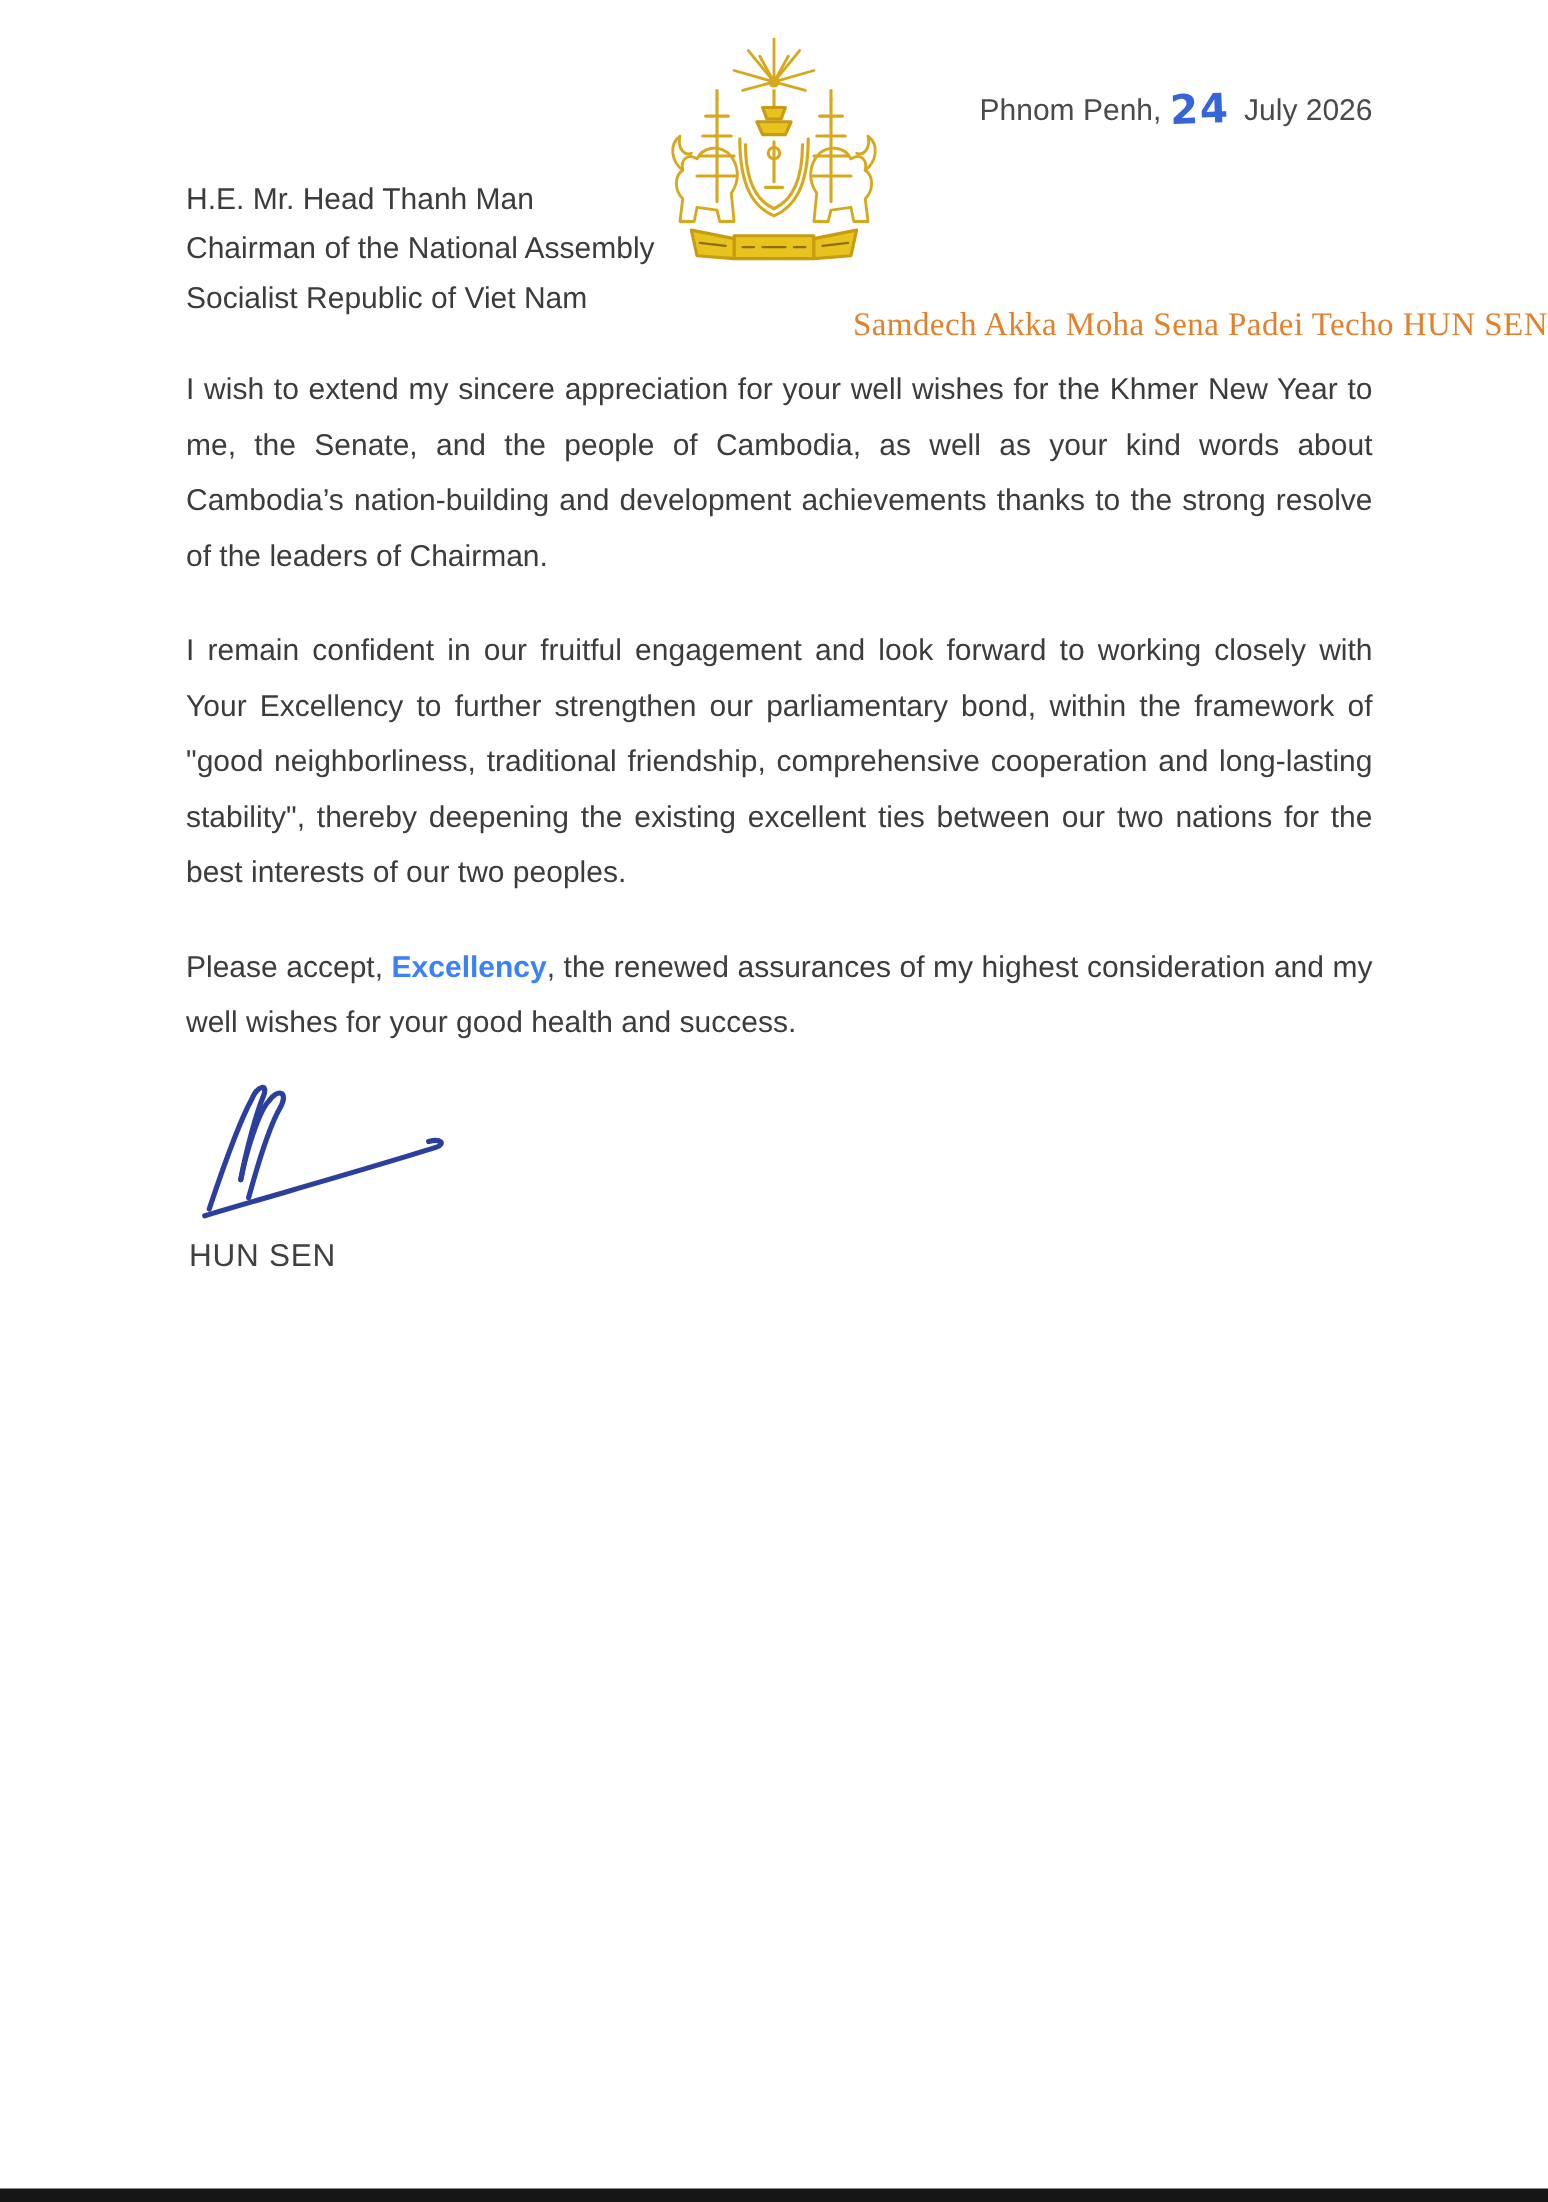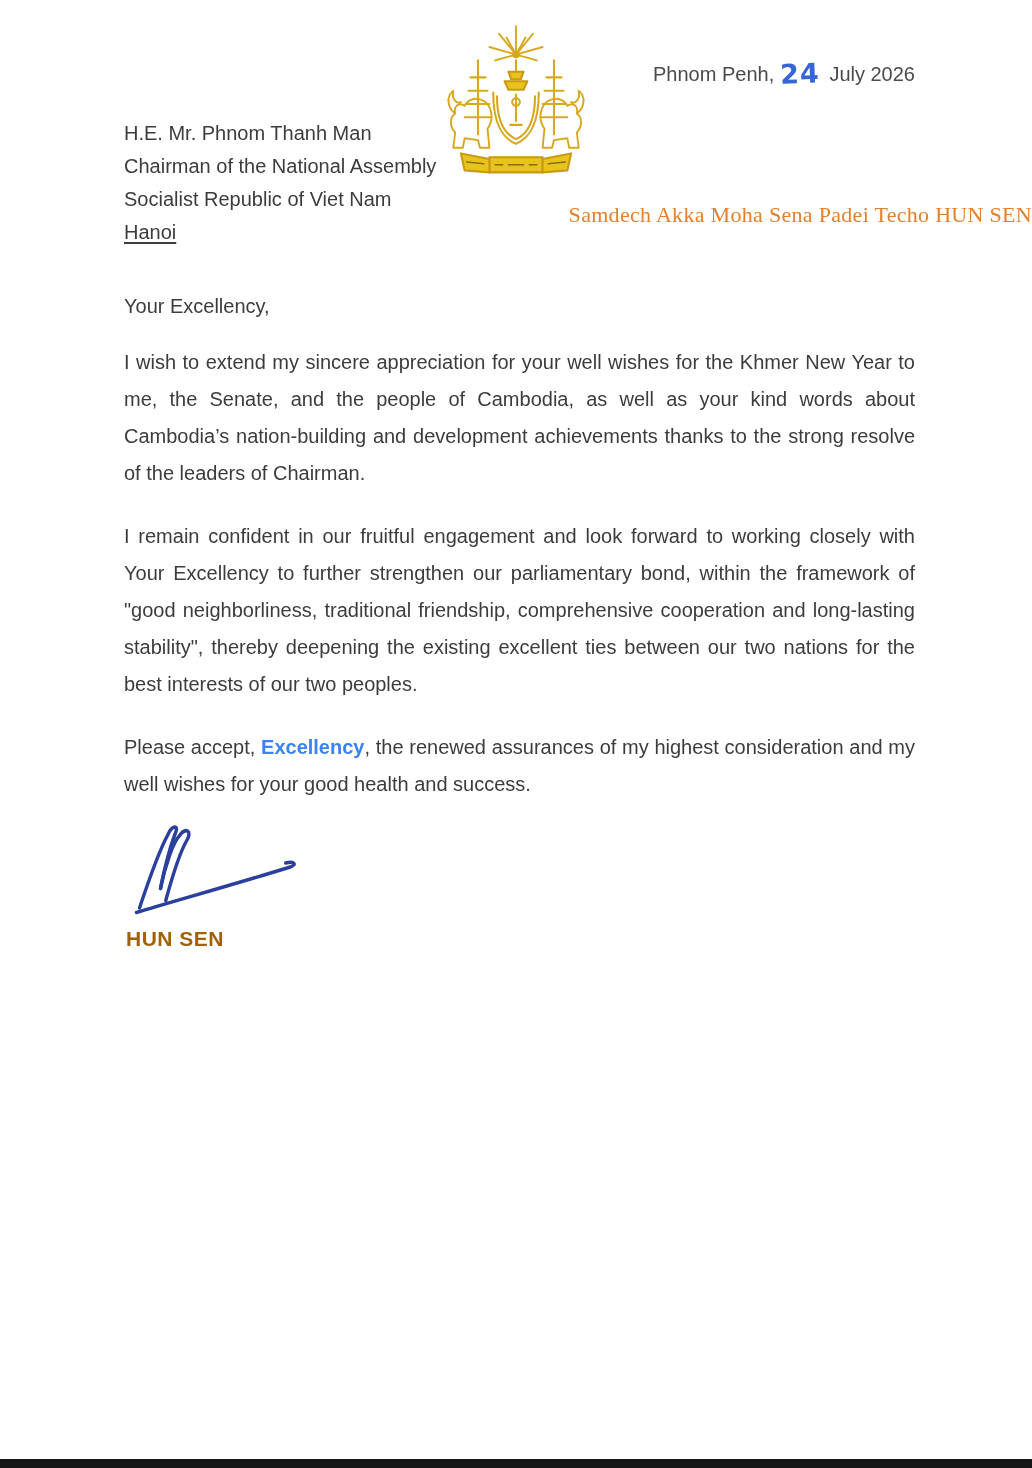--- a/index.html
+++ b/index.html
@@ -65,24 +65,23 @@
     line-height: 37px;
     text-align: justify;
   }
   .emph { font-weight: 700; color: #3b82f6; }
   .signature-block {
     margin-top: 16px;
     margin-left: 2px;
   }
   .signer-name {
     font-size: 21px;
-    color: #a16207;
+    color: #404040;
     margin-top: 4px;
     letter-spacing: 0.5px;
-    font-weight: bold;
   }
   .scan-edge {
     position: absolute;
     left: 0; right: 0; bottom: 0;
     height: 9px;
     background: #161616;
   }
   svg { display: inline-block; }
 </style>
 </head>
@@ -166,27 +165,25 @@
   </div>
 
   <div class="content">
 
     <div class="dateline">
       <span>Phnom Penh,</span><span class="handwritten-day">24</span>
       <span>July 2026</span>
     </div>
 
     <div class="recipient">
-      <div>H.E. Mr. Phnom Thanh Man</div>
+      <div>H.E. Mr. Head Thanh Man</div>
       <div>Chairman of the National Assembly</div>
       <div>Socialist Republic of Viet Nam</div>
-      <div class="city">Hanoi</div>
     </div>
 
-    <div class="salutation">Your Excellency,</div>
 
     <p class="body-par">I wish to extend my sincere appreciation for your well wishes for the Khmer New Year to me, the Senate, and the people of Cambodia, as well as your kind words about Cambodia’s nation-building and development achievements thanks to the strong resolve of the leaders of Chairman.</p>
 
     <p class="body-par">I remain confident in our fruitful engagement and look forward to working closely with Your Excellency to further strengthen our parliamentary bond, within the framework of "good neighborliness, traditional friendship, comprehensive cooperation and long-lasting stability", thereby deepening the existing excellent ties between our two nations for the best interests of our two peoples.</p>
 
     <p class="body-par"><span>Please accept, </span><span class="emph">Excellency</span><span>, the renewed assurances of my highest consideration and my well wishes for your good health and success.</span></p>
 
     <div class="signature-block">
       <svg width="180" height="100" viewBox="0 0 240 132" fill="none" stroke="#2B3F9F" stroke-width="4.6" stroke-linecap="round" stroke-linejoin="round">
         <path d="M18 118 C30 82 46 38 56 20 C61 8 71 6 66 18 C59 35 50 70 46 92"></path>

